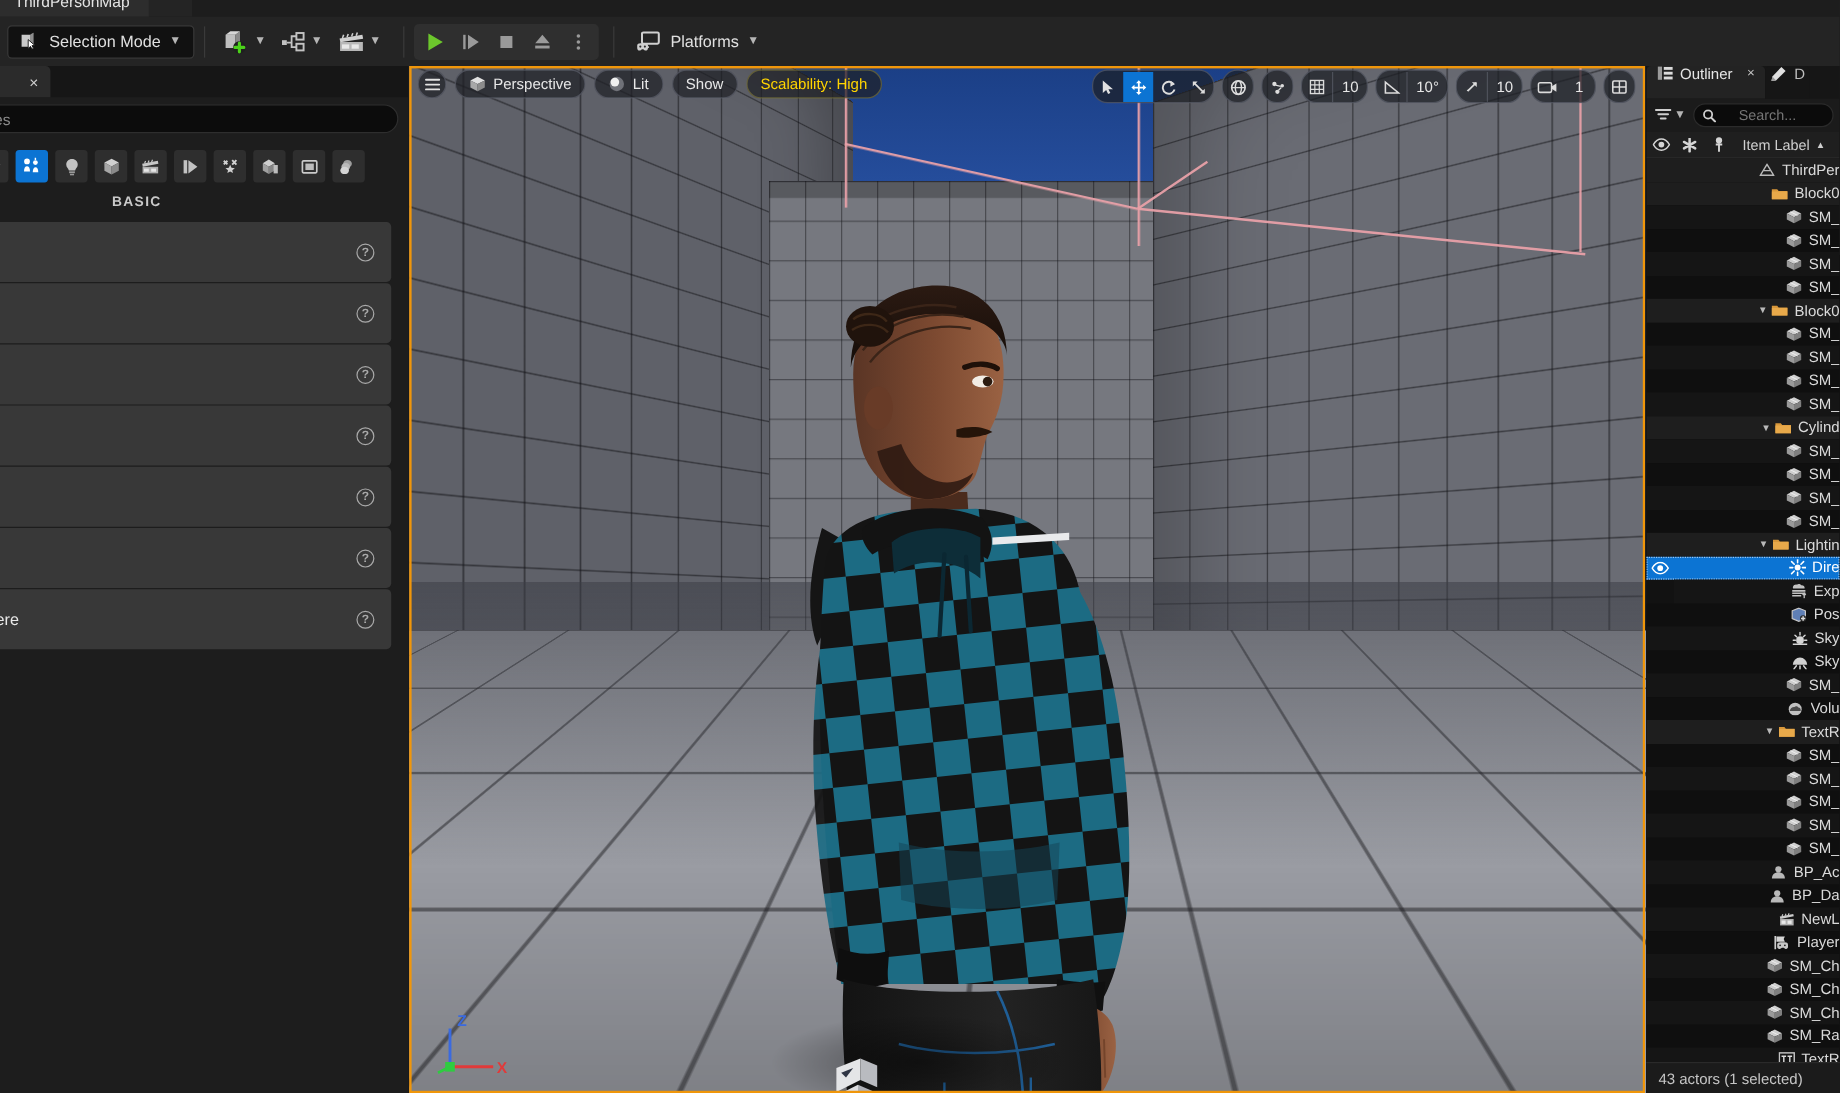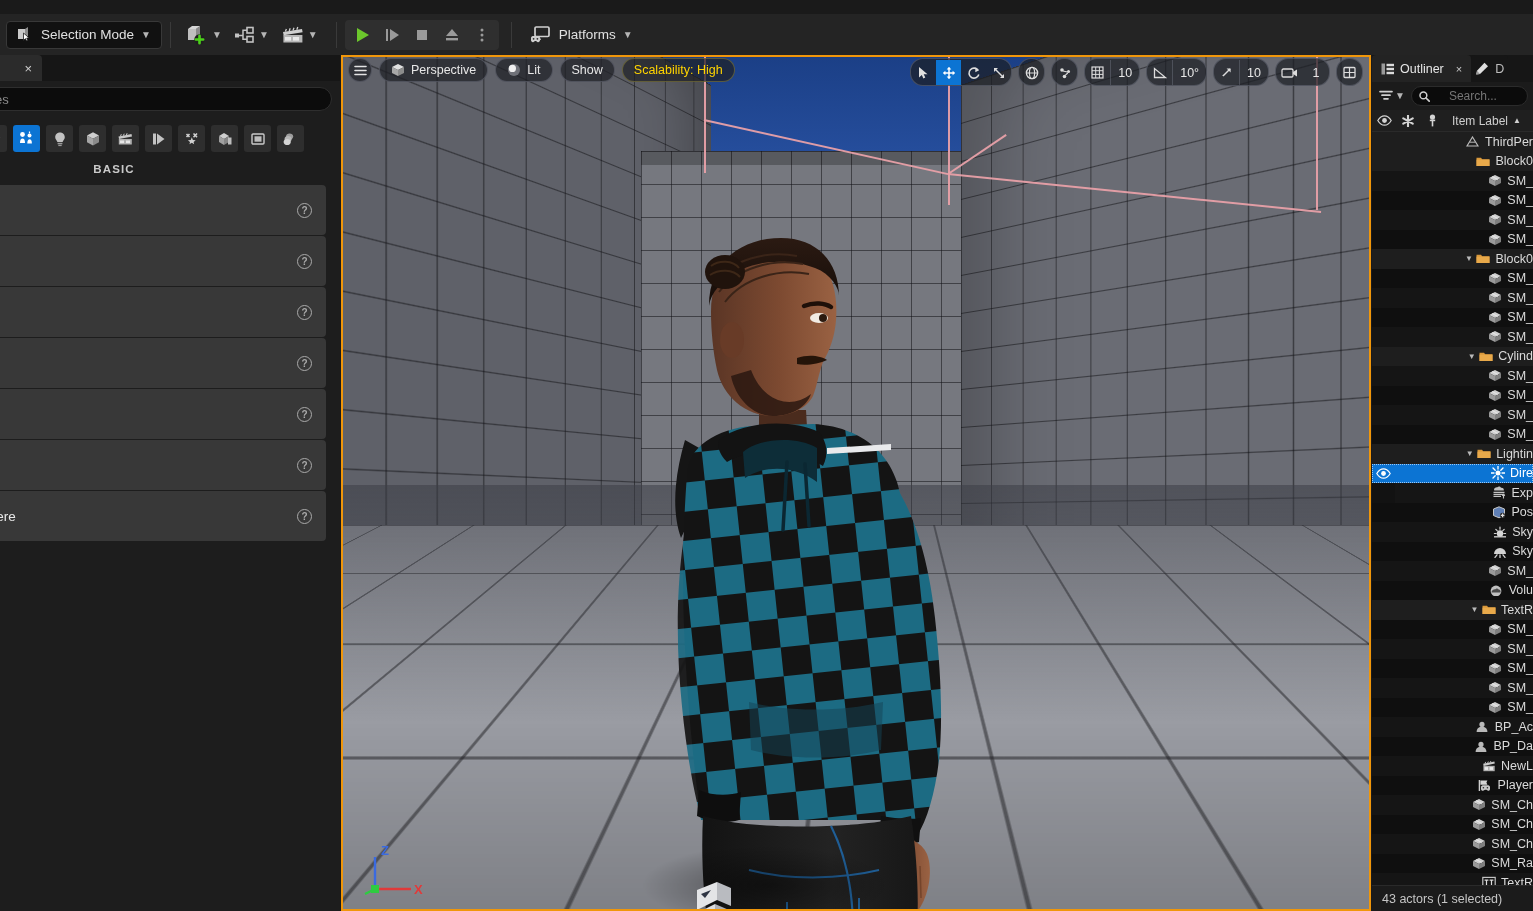--- a/index.html
+++ b/index.html
@@ -204,21 +204,21 @@
   
   .gizmo { position: absolute; left: 18px; bottom: 8px; width: 70px; height: 62px; z-index: 25; }
 
   
   .rightpanel {
     position: absolute; left: 1372px; top: 55px; width: 161px; height: 856px;
     background: #121212; overflow: hidden;
   }
   .ol-tabs { display: flex; align-items: center; height: 27px; background: #161616; }
   .ol-tab {
-    display: flex; align-items: center; gap: 6px; height: 27px; padding: 0 9px;
+    display: flex; gap: 6px; height: 27px; padding: 0 9px;
     background: #232323; color: #e6e6e6; font-size: 12.5px; cursor: pointer;
     border-top-left-radius: 4px; border-top-right-radius: 4px; white-space: nowrap;
   }
   .ol-tab .x { margin-left: 6px; color: #c8c8c8; font-size: 11px; }
   .ol-tab.inactive { background: #161616; color: #bdbdbd; }
   .ol-searchrow { display: flex; align-items: center; gap: 4px; height: 28px; padding: 0 5px; background: #1b1b1b; }
   .ol-filter { display: flex; align-items: center; gap: 2px; cursor: pointer; padding: 0 2px; }
   .ol-search {
     flex: 1; height: 20px; background: #0b0b0b; border: 1px solid #2b2b2b; border-radius: 10px;
     display: flex; align-items: center; gap: 19px; padding-left: 7px; color: #757575; font-size: 12px;
@@ -249,20 +249,26 @@
     display: flex; align-items: center; padding-left: 10px;
     font-size: 12.5px; color: #c5c5c5;
   }
   svg { display: block; }
 </style>
 </head>
 <body>
 
 <div id="root">
 
+  <div class="titlebar">
+    <div class="tb-right"></div>
+    <div class="level-tab">
+      <span>ThirdPersonMap</span>
+    </div>
+  </div>
 
   <div class="maintoolbar">
 
     <div class="mode-btn">
       <span>
         <svg width="17" height="15" viewBox="0 0 17 15">
           <path d="M1 2 L8 2 L8 12 L1 12 Z" fill="#c9c9c9"></path>
           <path d="M8 2 L11 0 L11 10 L8 12 Z" fill="#8e8e8e"></path>
           <path d="M6.5 6 L6.5 13.5 L8.4 11.6 L9.6 14 L10.9 13.3 L9.7 11 L12.2 11 Z" fill="#fff" stroke="#1a1a1a" stroke-width=".8"></path>
         </svg>

